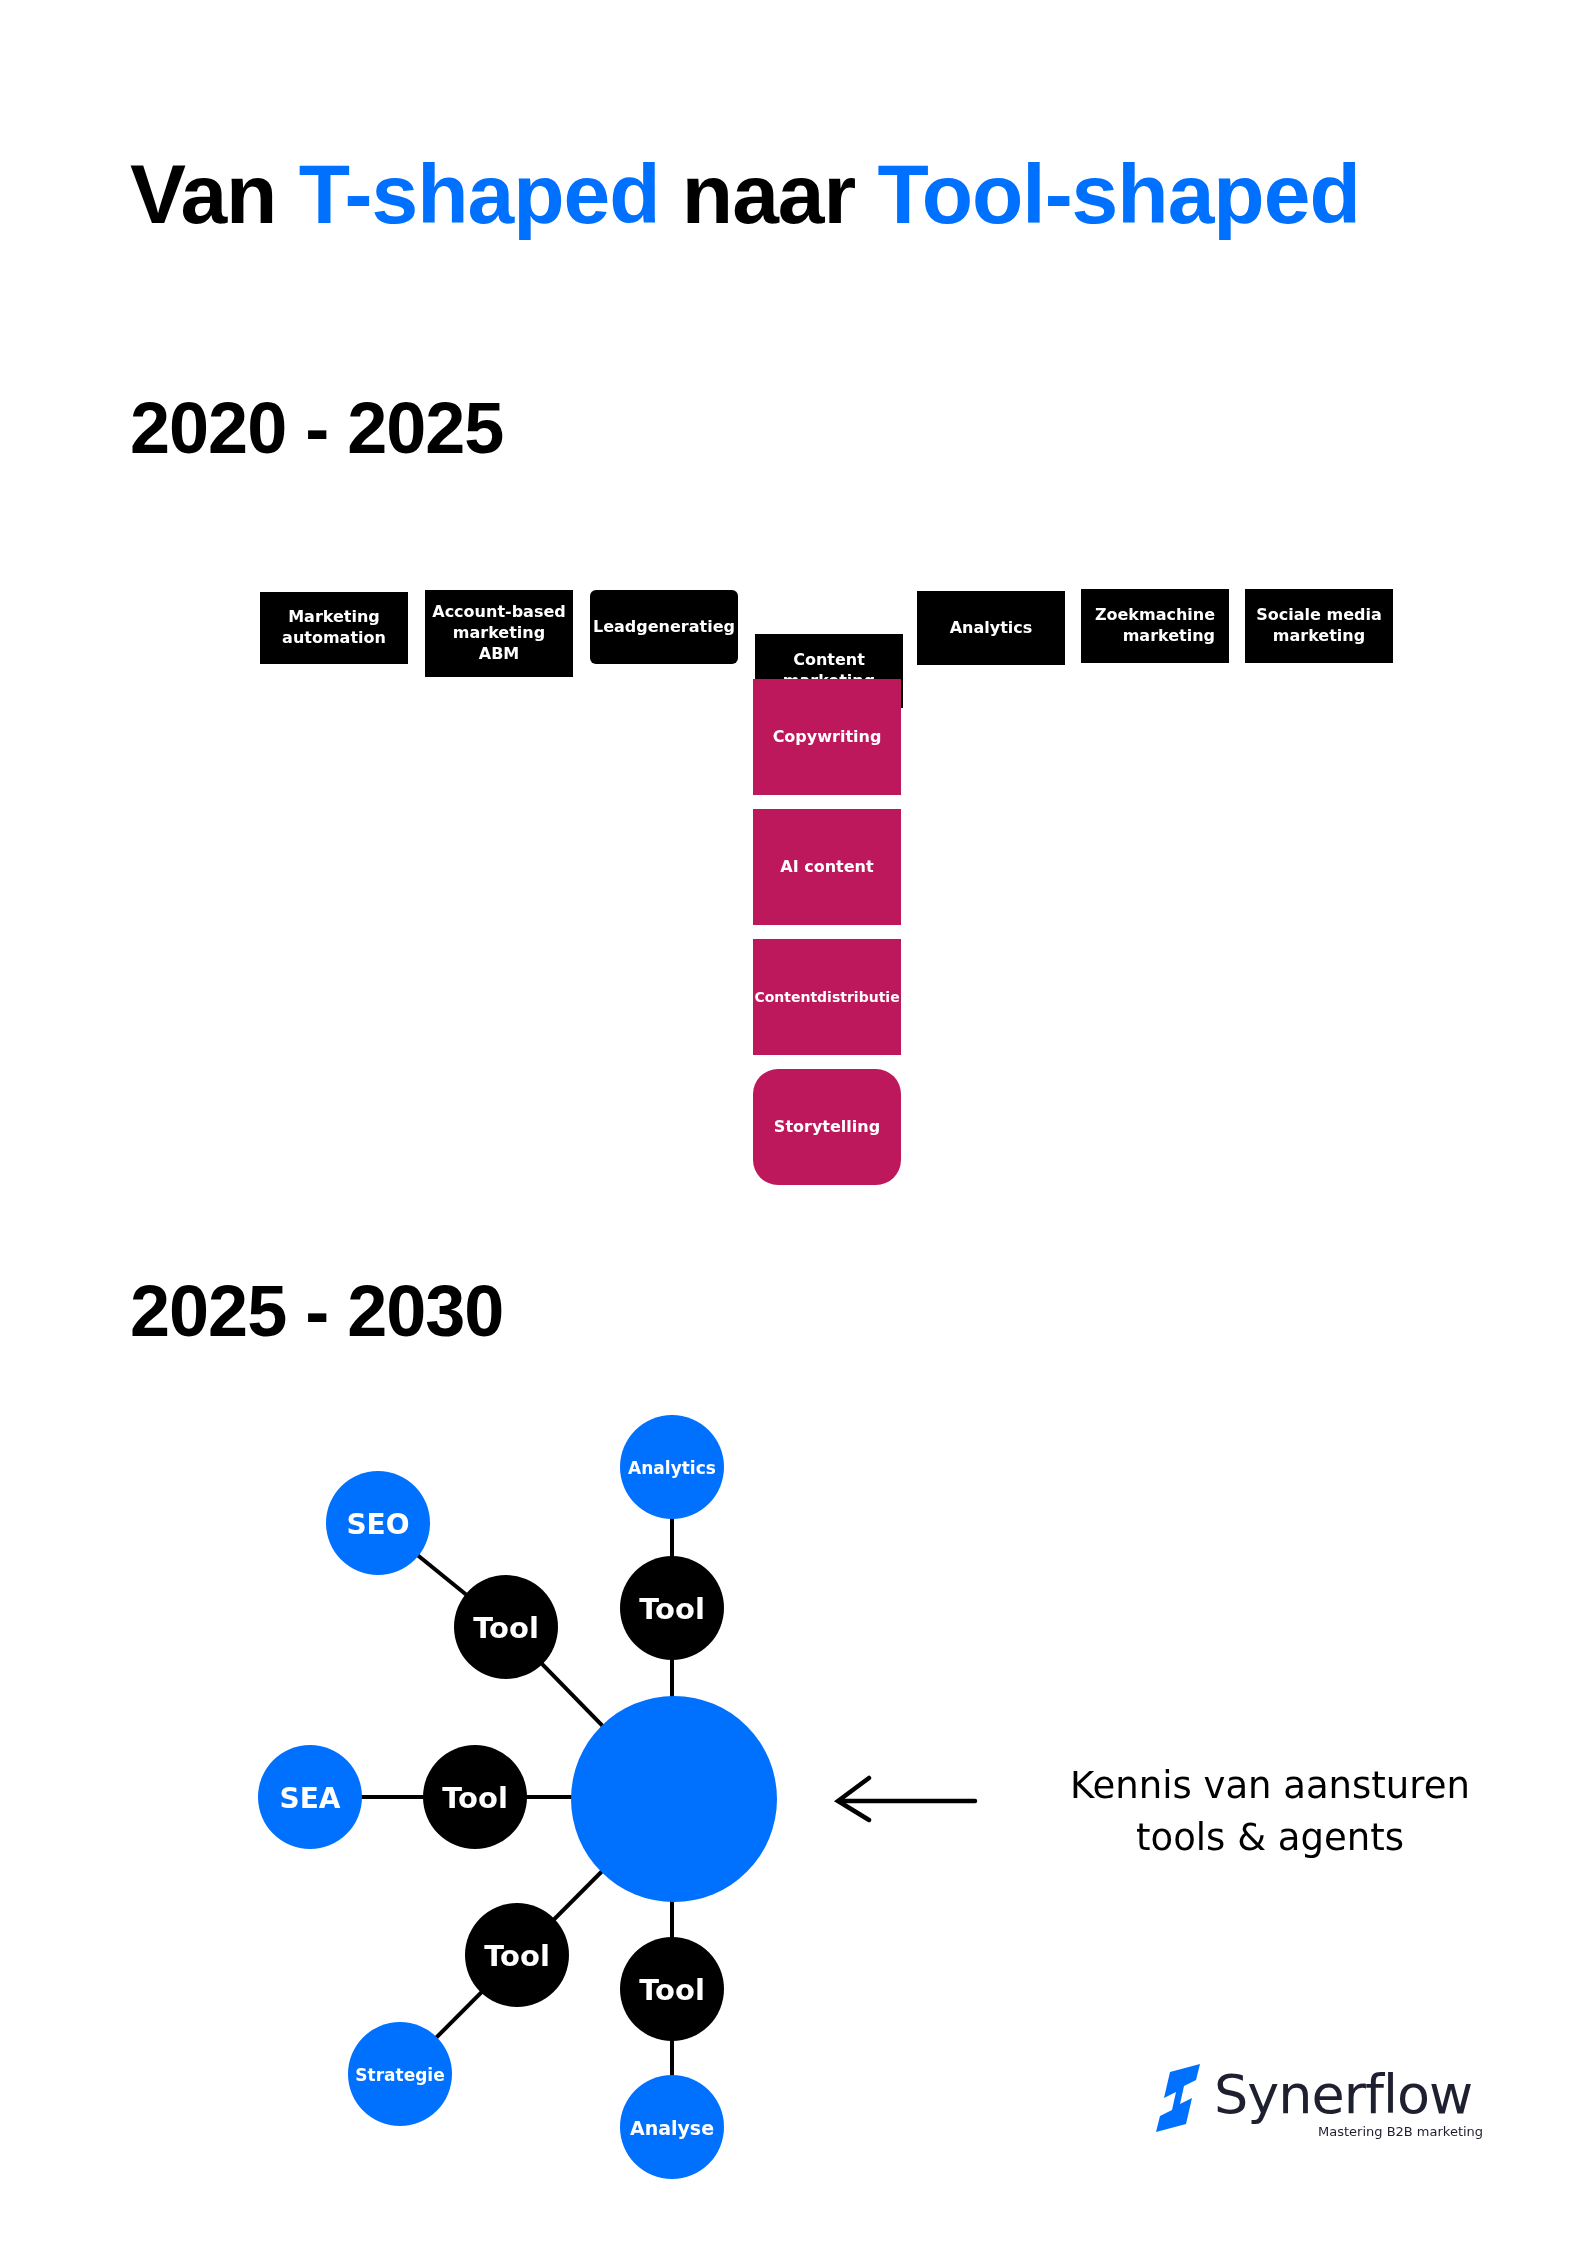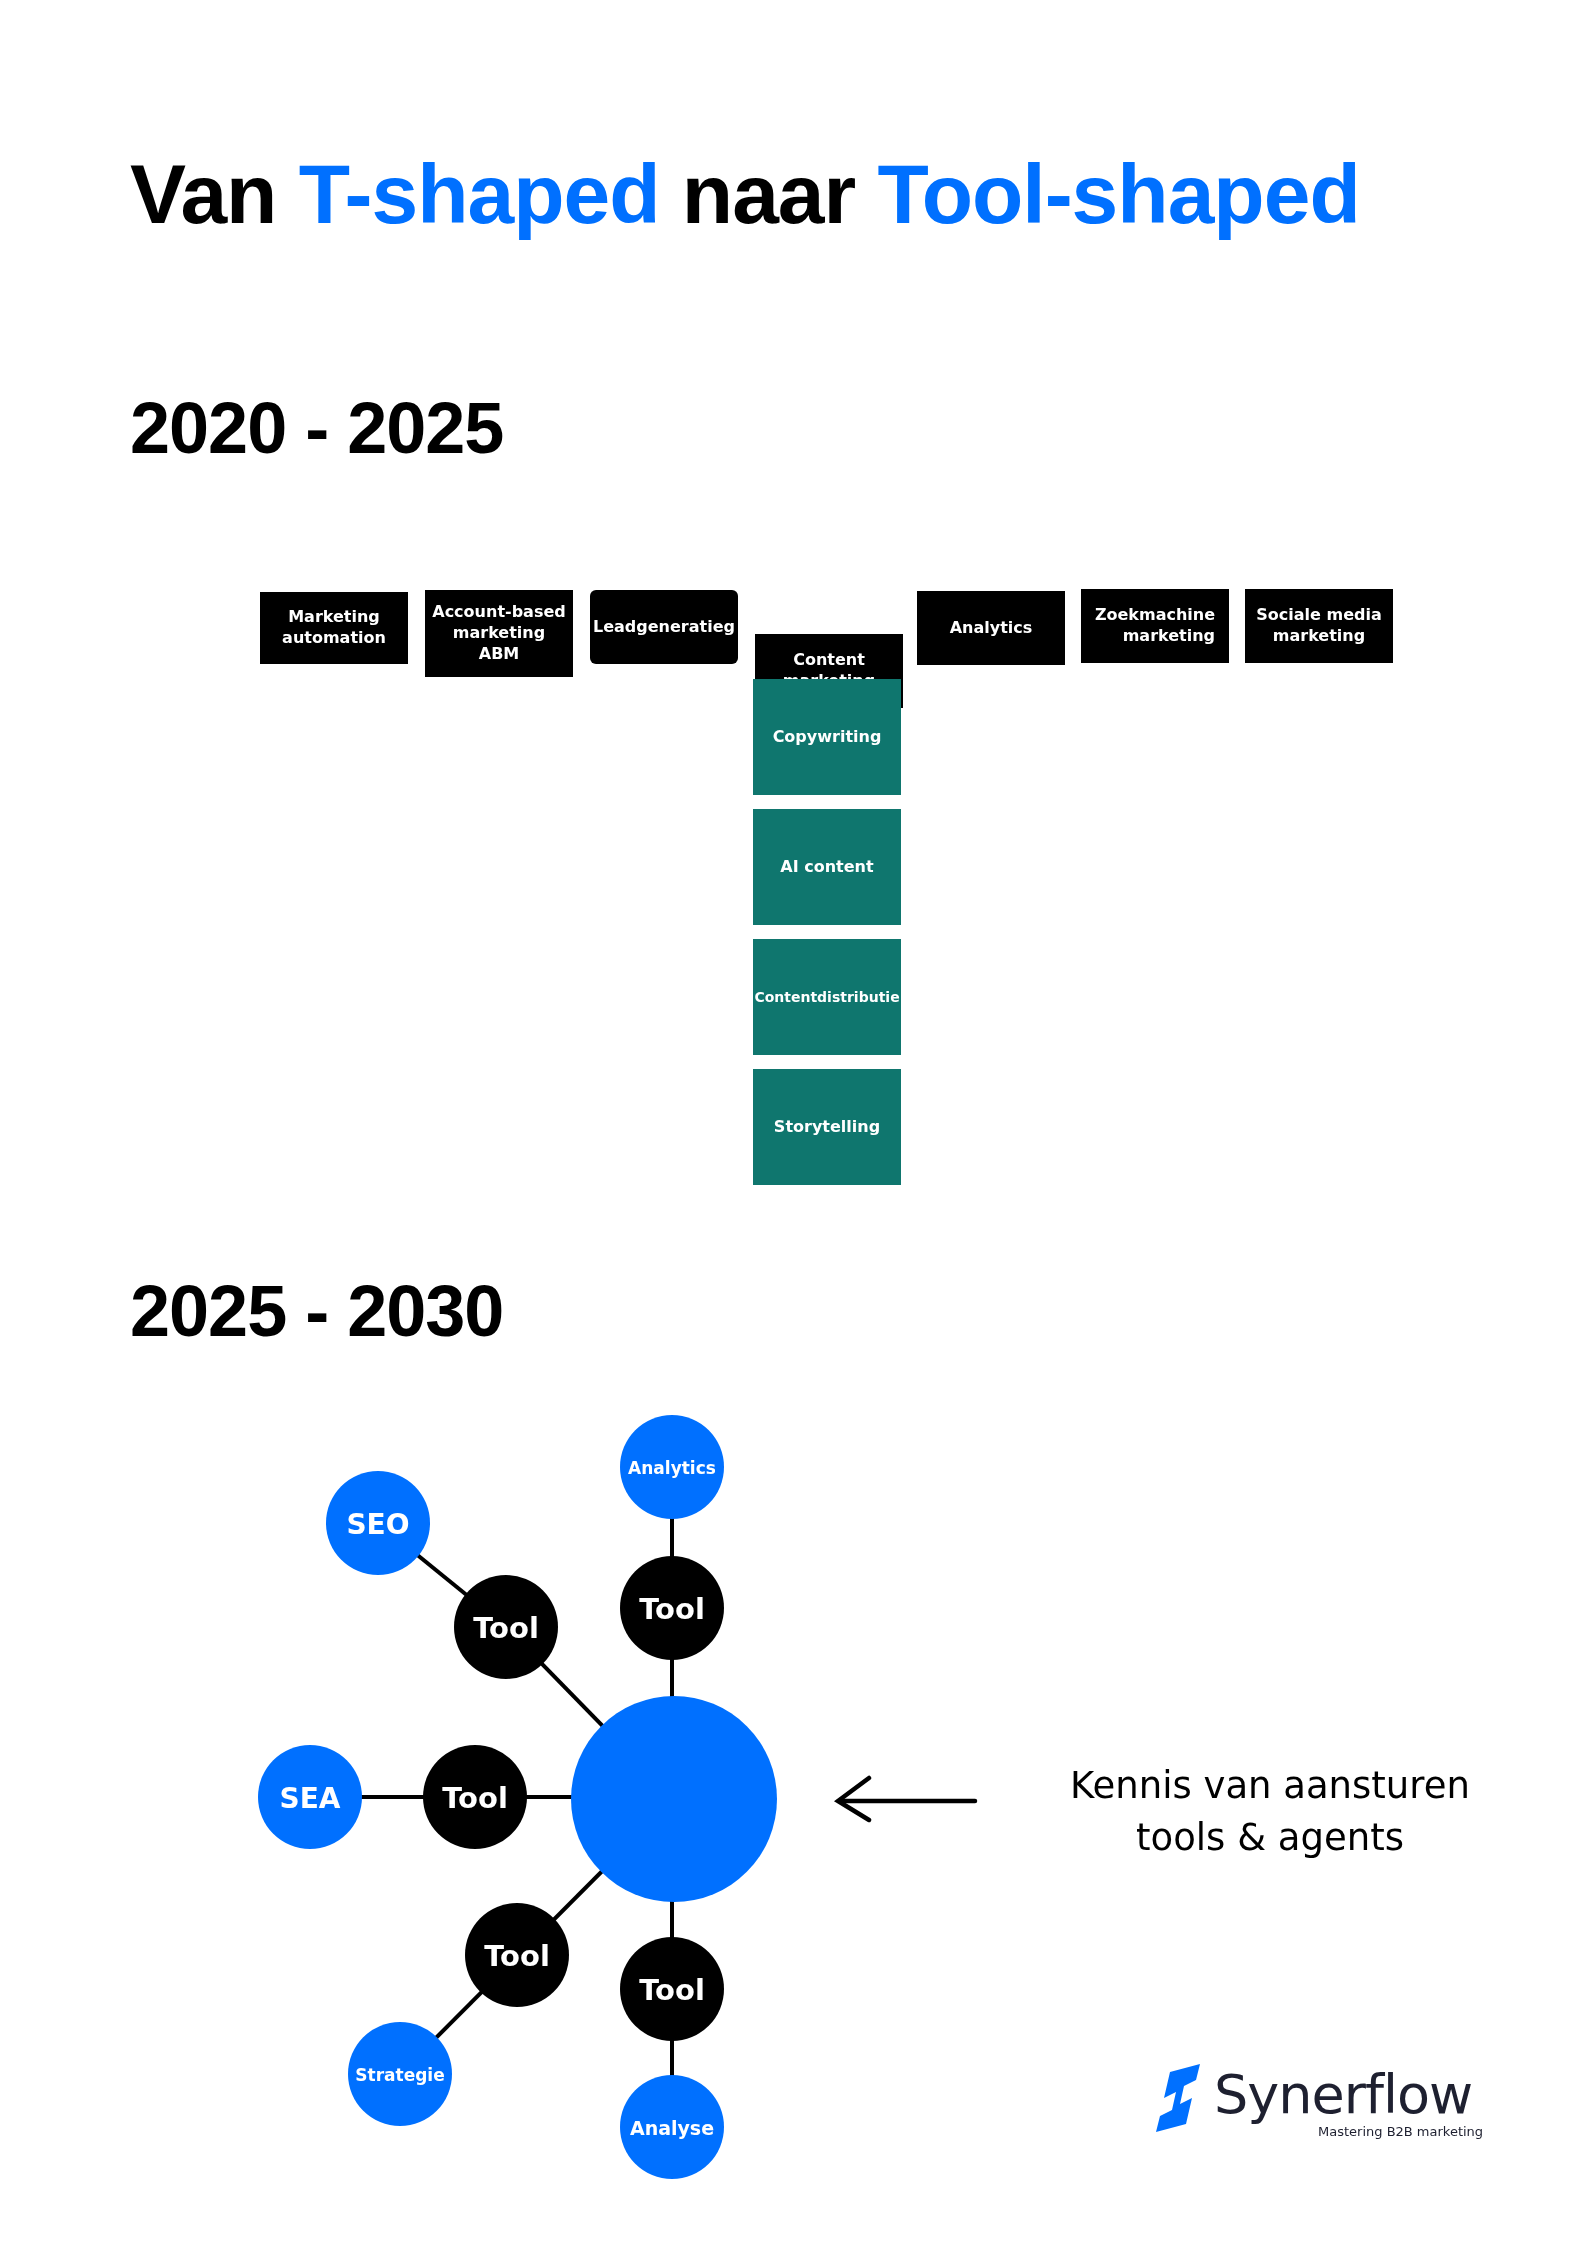--- a/index.html
+++ b/index.html
@@ -5,21 +5,21 @@
   html, body { margin: 0; padding: 0; background: #ffffff; }
   body { width: 1587px; height: 2245px; position: relative; overflow: hidden;
          font-family: "Liberation Sans", "DejaVu Sans", sans-serif; color: #000; }
   .title { position: absolute; left: 130px; top: 152px; font-size: 84px; font-weight: bold;
            letter-spacing: -1px; white-space: nowrap; line-height: 1; }
   .title .blue { color: #0070ff; }
   .period { position: absolute; left: 130px; font-size: 72px; font-weight: bold; line-height: 1; letter-spacing: -1px; }
   .box { position: absolute; display: flex; align-items: center; justify-content: center; text-align: center;
          font-family: "DejaVu Sans", sans-serif; font-weight: bold; color: #fff; font-size: 16px; line-height: 1.3; box-sizing: border-box; padding: 0 6px; }
   .box.black { background: #000; }
-  .box.blue { background: #0f766e; }
+  .box.blue { background: #be185d; }
   svg { position: absolute; left: 0; top: 0; }
   .node-label { font-family: "DejaVu Sans", sans-serif; font-weight: bold; fill: #fff; text-anchor: middle; dominant-baseline: central; }
   .caption { position: absolute; left: 1040px; top: 1760px; width: 460px; text-align: center;
              font-family: "DejaVu Sans", sans-serif; font-size: 37px; line-height: 1.4; color: #000; }
   .logo { position: absolute; left: 1158px; top: 2070px; width: 330px; height: 70px; }
   .logo-word { position: absolute; left: 56px; top: -2px; font-family: "DejaVu Sans", sans-serif; font-size: 54px; color: #1e2030; letter-spacing: -1px; line-height: 1; }
   .logo-tag { position: absolute; left: 160px; top: 54px; font-family: "DejaVu Sans", sans-serif; font-size: 13px; color: #1e2030; white-space: nowrap; text-align: center; }
 </style>
 </head>
 <body>
@@ -54,21 +54,21 @@
 
 <div class="box blue" style="left:753px;top:679px;width:148px;height:116px;">
   <span>Copywriting</span>
 </div>
 <div class="box blue" style="left:753px;top:809px;width:148px;height:116px;">
   <span>AI content</span>
 </div>
 <div class="box blue" style="left:753px;top:939px;width:148px;height:116px;font-size:14px;">
   <span>Contentdistributie</span>
 </div>
-<div class="box blue" style="left:753px;top:1069px;width:148px;height:116px;">
+<div class="box blue" style="left:753px;top:1069px;width:148px;height:116px;border-radius:25px;">
   <span>Storytelling</span>
 </div>
 
 <div class="period" style="top:1275px;">2025 - 2030</div>
 
 <svg width="1587" height="2245" viewBox="0 0 1587 2245">
   <g stroke="#000" stroke-width="4" fill="none">
 
     <line x1="378" y1="1523" x2="506" y2="1627"></line>
     <line x1="506" y1="1627" x2="674" y2="1799"></line>

